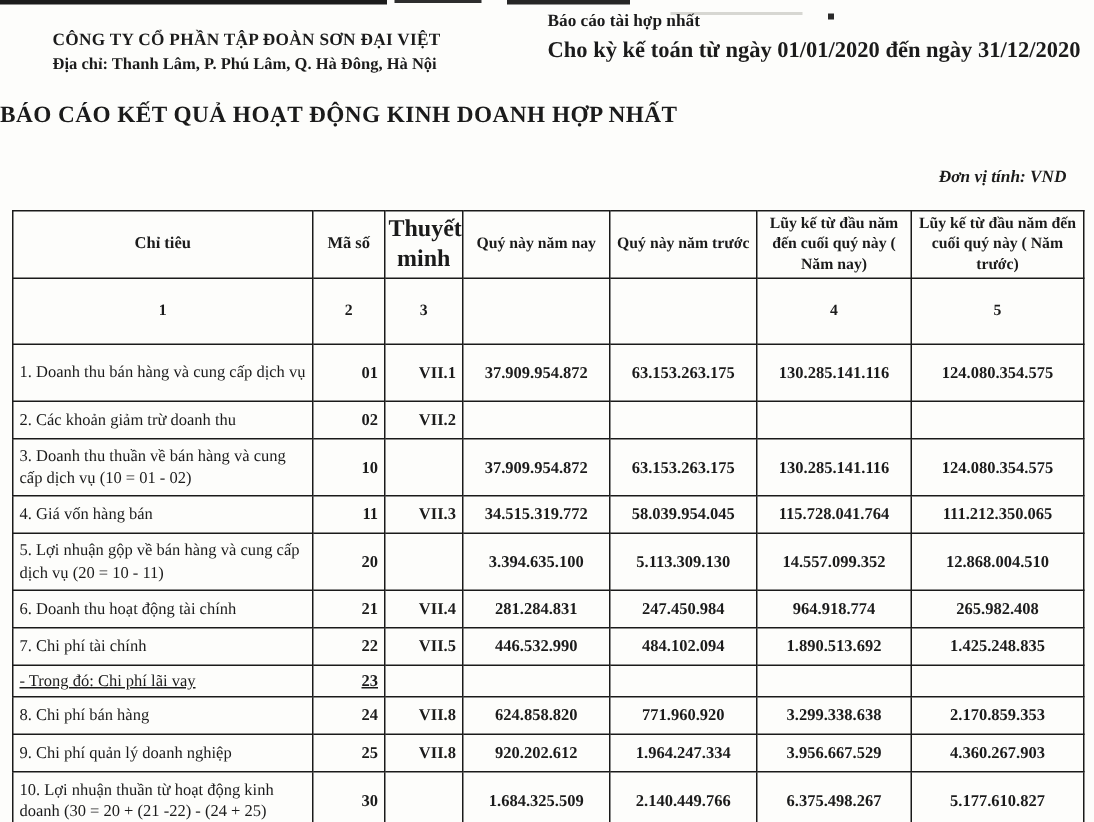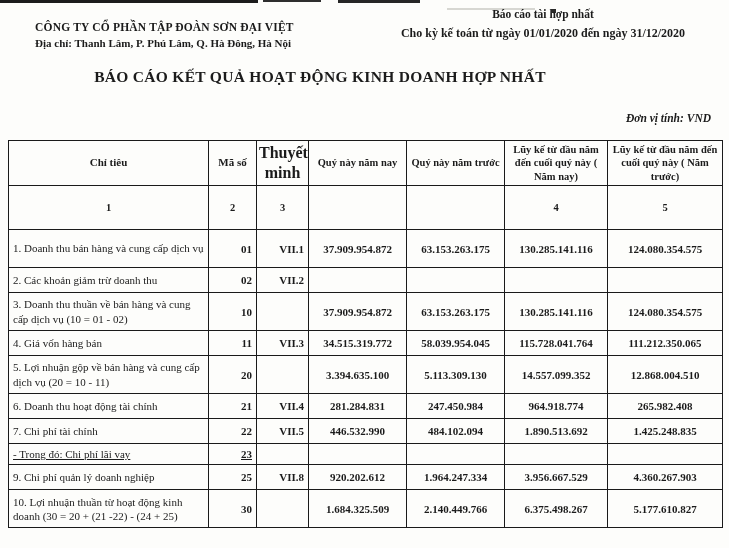--- a/index.html
+++ b/index.html
@@ -18,25 +18,25 @@
   .artifact.a1 { left: 0;   top: 0; width: 258px; height: 3px; }
   .artifact.a2 { left: 263px; top: 0; width: 58px;  height: 2px; background:#2e2e2e; }
   .artifact.a3 { left: 338px; top: 0; width: 82px;  height: 3px; background:#262626; }
   .artifact.a4 { left: 447px; top: 8px; width: 88px; height: 2px; background:#d7d7d2; }
   .artifact.a5 { left: 552px; top: 9px; width: 4px;  height: 4px; background:#2a2a2a; }
 
   .company-block { position: absolute; left: 16px; top: 21px; margin-left: 19px; }
   .company-name  { font-weight: bold; font-size: 11.5px; letter-spacing: .2px; }
   .company-addr  { font-weight: bold; font-size: 11px; margin-top: 4px; }
 
-  .report-block  { position: absolute; left: 365px; top: 8px; width: 356px; text-align: center; }
+  .report-block  { position: absolute; left: 365px; top: 8px; width: 356px; }
   .report-type   { font-weight: bold; font-size: 11.5px; }
-  .report-period { font-weight: bold; font-size: 12px; margin-top: 6px; }
-
-  .title-block { position: absolute; left: 0; top: 68px; width: 640px; text-align: center; }
+  .report-period { font-weight: bold; font-size: 15px; margin-top: 6px; }
+
+  .title-block { position: absolute; left: 0; top: 68px; width: 640px; text-align: left; }
   .title-main  { font-weight: bold; font-size: 15.5px; letter-spacing: .3px; }
   .title-sub   { font-weight: bold; font-style: italic; font-size: 11.5px; margin-top: 3px; }
 
   .unit-line { position: absolute; right: 18px; top: 112px; font-style: italic; font-size: 11.5px; font-weight: bold; }
 
   table.report {
     position: absolute; left: 8px; top: 140px;
     width: 714px;
     border-collapse: collapse;
     table-layout: fixed;
@@ -192,20 +192,29 @@
         <tr class="short">
           <td class="c0">- Trong đó: Chi phí lãi vay</td>
           <td class="c1">23</td>
           <td class="c2"></td>
           <td class="c3"></td>
           <td class="c4"></td>
           <td class="c5"></td>
           <td class="c6"></td>
         </tr>
         <tr class="single">
+          <td class="c0">8. Chi phí bán hàng</td>
+          <td class="c1">24</td>
+          <td class="c2">VII.8</td>
+          <td class="c3">624.858.820</td>
+          <td class="c4">771.960.920</td>
+          <td class="c5">3.299.338.638</td>
+          <td class="c6">2.170.859.353</td>
+        </tr>
+        <tr class="single">
           <td class="c0">9. Chi phí quản lý doanh nghiệp</td>
           <td class="c1">25</td>
           <td class="c2">VII.8</td>
           <td class="c3">920.202.612</td>
           <td class="c4">1.964.247.334</td>
           <td class="c5">3.956.667.529</td>
           <td class="c6">4.360.267.903</td>
         </tr>
         <tr class="tall">
           <td class="c0">10. Lợi nhuận thuần từ hoạt động kinh doanh (30 = 20 + (21 -22) - (24 + 25)</td>

